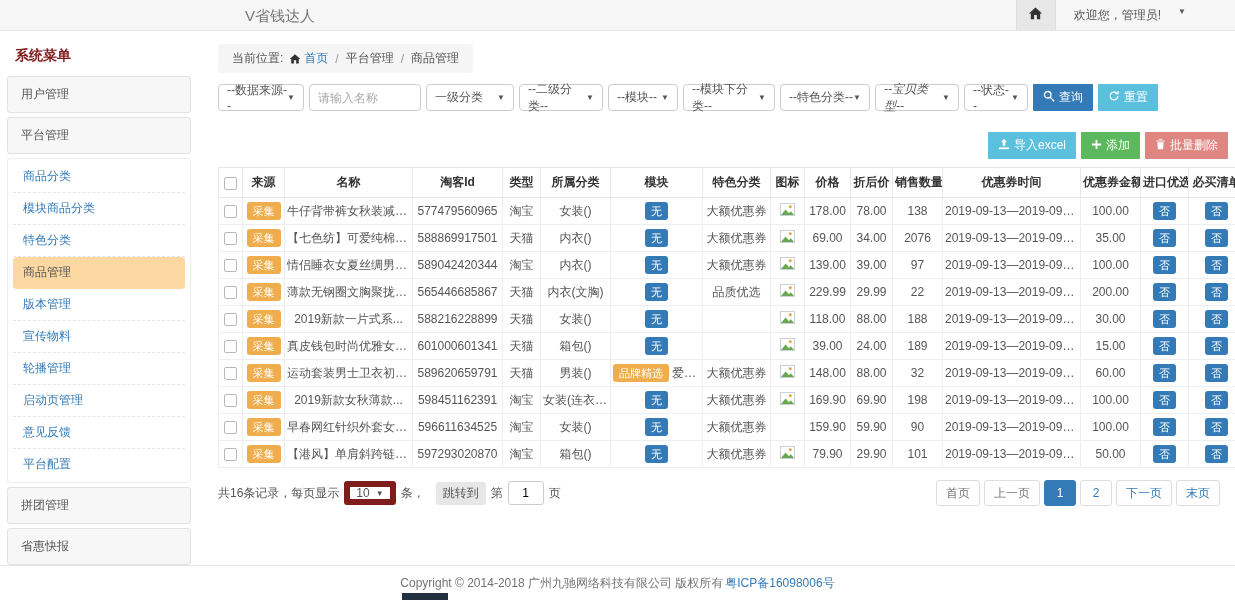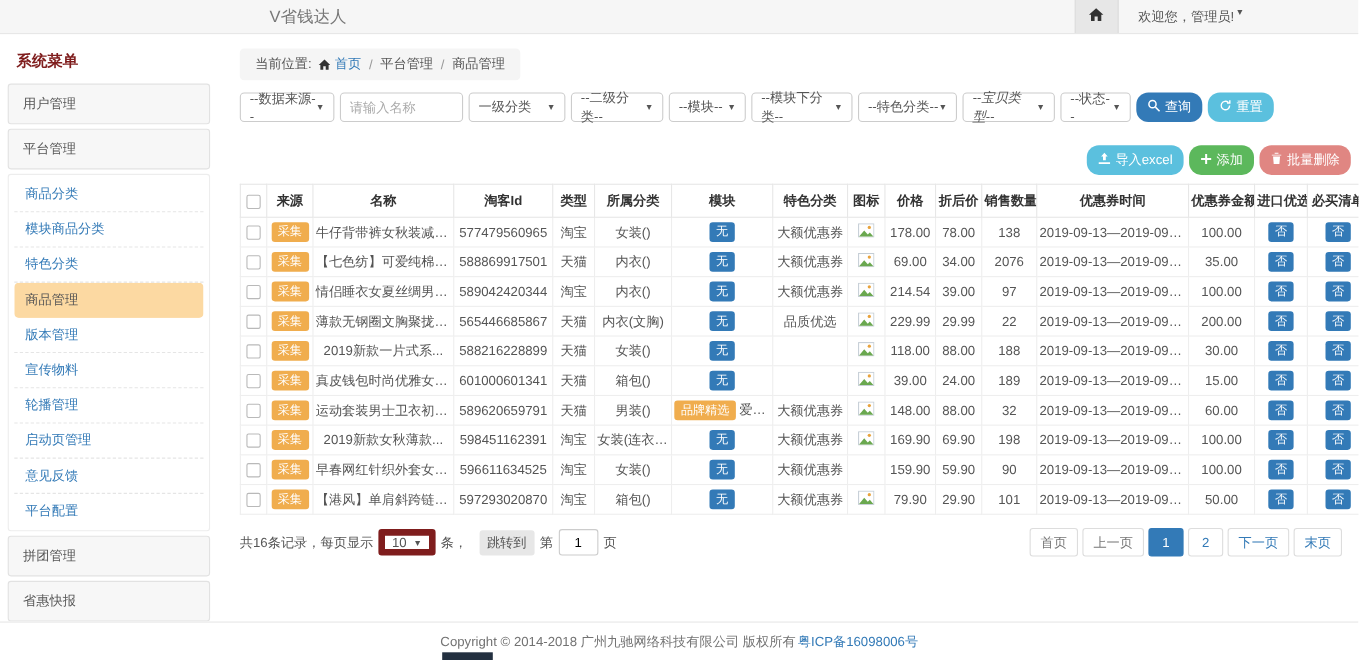--- a/index.html
+++ b/index.html
@@ -4,21 +4,21 @@
 <style>
   *{margin:0;padding:0;box-sizing:border-box}
   html,body{width:1235px;height:600px;overflow:hidden}
   body{position:relative;font-family:"Liberation Sans","DejaVu Sans",sans-serif;font-size:12px;color:#333;background:#fff}
 
   
   .topbar{height:31px;background:#f6f6f6;border-bottom:1px solid #e7e7e7;display:flex;align-items:center;position:relative}
   .brand{position:absolute;left:245px;top:0;line-height:31px;color:#777;font-size:15px}
   .topbar-right{margin-left:auto;display:flex;align-items:center;height:100%}
   .home-btn{width:40px;height:100%;background:#e7e7e7;display:flex;align-items:center;justify-content:center;border-left:1px solid #ddd;border-right:1px solid #ddd;cursor:pointer}
-  .welcome{padding:0 104px 0 18px;color:#555;cursor:pointer;display:flex;align-items:flex-start;gap:1px}
+  .welcome{padding:0 49px 0 18px;color:#555;cursor:pointer;display:flex;align-items:flex-start;gap:17px}
   .caret{font-size:8px;color:#555}
 
   
   .layout{display:flex;align-items:flex-start}
   .sidebar{width:184px;margin:8px 0 0 7px;flex:none}
   .sidebar-title{color:#7f1d1d;font-weight:bold;font-size:14px;padding:8px 8px 11px}
   .menu-header{background:#f7f7f7;border:1px solid #e2e2e2;border-radius:3px;padding:9px 13px;margin-bottom:4px;color:#555;cursor:pointer}
   .submenu{border:1px solid #ededed;border-radius:3px;margin-bottom:4px;background:#fff;padding:2px 5px}
   .menu-sub{padding:7px 10px;color:#337ab7;border-bottom:1px dashed #e5e5e5;cursor:pointer}
   .submenu .menu-sub:last-child{border-bottom:none}
@@ -28,21 +28,21 @@
   .breadcrumb{display:inline-flex;align-items:center;background:#f5f5f5;border-radius:4px;padding:6px 14px;color:#555}
   .breadcrumb .link{color:#337ab7;cursor:pointer;margin-left:3px}
   .crumb-sep{color:#999;margin:0 7px}
   .crumb-home{display:inline-flex;margin-left:6px}
 
   
   .filters{display:flex;gap:5px;margin-top:11px;align-items:center}
   .fselect{height:27px;border:1px solid #ccc;border-radius:4px;background:#fff;display:flex;align-items:center;justify-content:space-between;padding:0 8px;color:#555;cursor:pointer;flex:none}
   .finput{height:27px;border:1px solid #ccc;border-radius:4px;padding:0 8px;width:112px;font-size:12px;color:#333;flex:none}
   .finput::placeholder{color:#aaa}
-  .btn{height:27px;border:none;border-radius:11px;color:#fff;display:inline-flex;align-items:center;gap:4px;padding:0 10px;cursor:pointer;font-size:12px;flex:none}
+  .btn{height:27px;border:none;border-radius:1px;color:#fff;display:inline-flex;align-items:center;gap:4px;padding:0 10px;cursor:pointer;font-size:12px;flex:none}
   .btn-primary{background:#337ab7}
   .btn-info{background:#5bc0de}
   .btn-success{background:#5cb85c}
   .btn-danger-light{background:#e08682}
 
   .actions{display:flex;justify-content:flex-end;gap:5px;margin:21px 0 8px}
 
   
   table{width:100%;border-collapse:collapse;table-layout:fixed;text-align:center;font-size:12px}
   th{border:1px solid #e7e7e7;padding:6px 2px;font-weight:bold;color:#333;white-space:nowrap;overflow:hidden}
@@ -287,21 +287,21 @@
             <td>589042420344</td>
             <td>淘宝</td>
             <td>内衣()</td>
             <td><span class="badge badge-blue">无</span></td>
             <td>大额优惠券</td>
             <td><span><svg width="15" height="13" viewBox="0 0 16 14">
                   <rect x="0.5" y="0.5" width="15" height="13" fill="#fff" stroke="#c4cdd5"></rect>
                   <circle cx="11" cy="4" r="1.6" fill="#e8a33d"></circle>
                   <path d="M1 13l5-6 3.5 4 2-2 3.5 4z" fill="#6aa84f"></path>
                 </svg></span></td>
-            <td>214.54</td>
+            <td>139.00</td>
             <td>39.00</td>
             <td>97</td>
             <td>2019-09-13—2019-09-20</td>
             <td>100.00</td>
             <td><span class="badge badge-blue">否</span></td>
             <td><span class="badge badge-blue">否</span></td>
           </tr>
           <tr>
             <td><span class="cbox"></span></td>
             <td><span class="badge badge-orange">采集</span></td>

